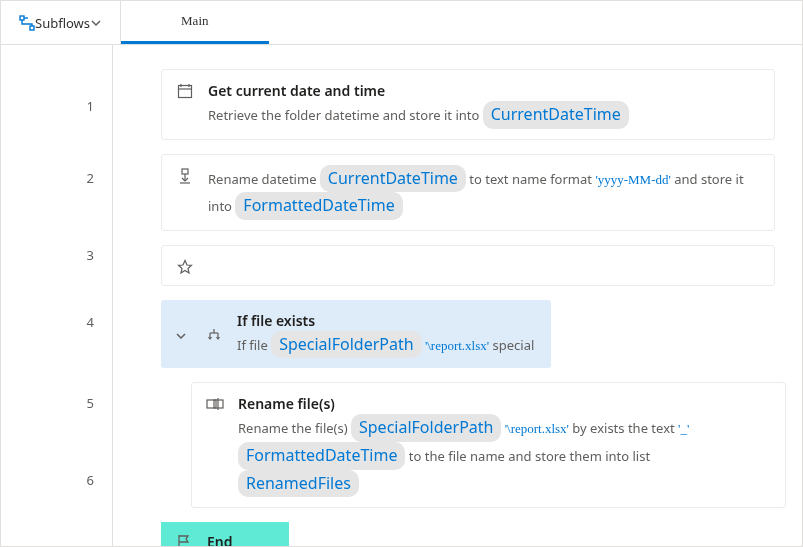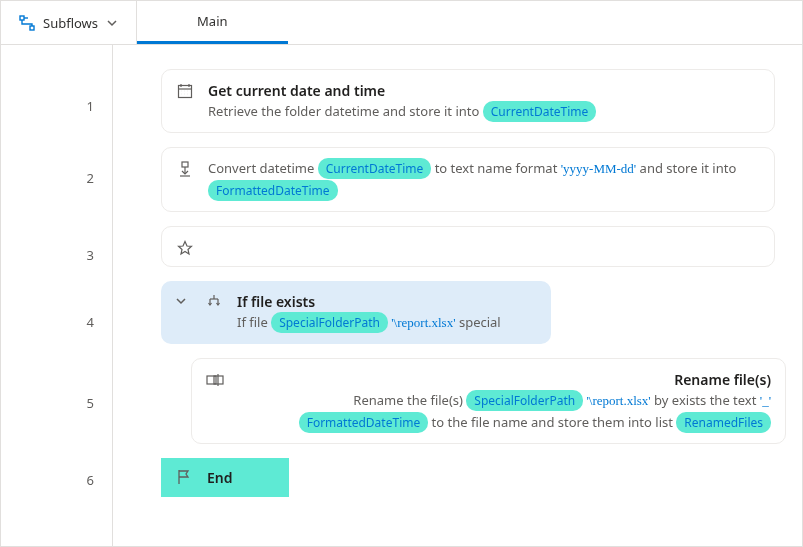--- a/index.html
+++ b/index.html
@@ -15,35 +15,35 @@
   }
   .topbar {
     display: flex;
     align-items: stretch;
     border-bottom: 1px solid #e1dfdd;
     height: 44px;
   }
   .subflows-btn {
     display: flex;
     align-items: center;
-    gap: 8px;
     padding: 0 18px;
     cursor: pointer;
     border-right: 1px solid #e1dfdd;
     color: #323130;
   }
   .subflows-btn .flow-icon { color: #0078d4; }
   .subflows-btn .chev { color: #605e5c; }
   .tab {
     display: flex;
     align-items: center;
     justify-content: center;
     padding: 18px 60px;
     cursor: pointer;
     position: relative;
+    font-family: Liberation Serif, serif;
   }
   .tab.active {
     border-bottom: 3px solid #0078d4;
     font-weight: 400;
   }
   .main {
     display: flex;
     height: calc(100% - 44px);
   }
   .line-gutter {
@@ -65,34 +65,35 @@
   .ln-4 { height: 62px; }
   .ln-5 { height: 100px; }
   .ln-6 { height: 54px; }
   .content {
     flex: 1;
     padding: 24px 16px 0 48px;
   }
   .action-card {
     background: #fff;
     border: 1px solid #edebe9;
-    border-radius: 10px;
+    border-radius: 3px;
     padding: 10px 14px;
     margin-bottom: 14px;
     display: flex;
     gap: 14px;
     align-items: flex-start;
     max-width: 614px;
   }
   .action-card.selected {
     background: #deecf9;
     border: none;
     max-width: 390px;
-  }
-  .action-card.wide { max-width: 614px; text-align: right; }
+    align-items: center;
+  }
+  .action-card.wide { max-width: 614px; }
   .nested-block { margin-left: 30px; }
   .end-row {
     background: #5eead4;
     padding: 10px 14px;
     display: flex;
     gap: 14px;
     align-items: center;
     max-width: 128px;
   }
   .ac-icon {
@@ -109,26 +110,26 @@
     font-size: 14px;
     color: #201f1e;
     margin-bottom: 0;
   }
   .ac-desc {
     color: #605e5c;
     font-size: 13px;
     line-height: 1.6;
   }
   .var-pill {
-    background: #5eead4;
+    background: #e5e5e5;
     color: #0078d4;
     padding: 1px 8px;
     border-radius: 10px;
     display: inline-block;
-    font-size: 12px;
+    font-size: 16px;
   }
   .txt-link { color: #0078d4; }
   .lit { color: #0078d4; font-family: Liberation Serif, serif; }
   .chevron-collapse {
     flex: 0 0 16px;
     display: flex;
     align-items: center;
     padding-top: 4px;
     color: #605e5c;
     cursor: pointer;
@@ -193,21 +194,21 @@
       <div class="ac-icon">
         <svg width="16" height="16" viewBox="0 0 16 16" fill="none" stroke="currentColor" stroke-width="1.2">
           <rect x="5" y="1" width="6" height="5"></rect>
             <path d="M8 6 V12"></path>
             <path d="M5 10 L8 13 L11 10"></path>
             <path d="M3 15 H13"></path>
         </svg>
       </div>
       <div class="ac-body">
         <div class="ac-desc">
-          <span>Convert datetime </span><span class="var-pill">CurrentDateTime</span><span> to text name format </span><span class="lit">'yyyy-MM-dd'</span><span> and store it into </span><span class="var-pill">FormattedDateTime</span>
+          <span>Rename datetime </span><span class="var-pill">CurrentDateTime</span><span> to text name format </span><span class="lit">'yyyy-MM-dd'</span><span> and store it into </span><span class="var-pill">FormattedDateTime</span>
         </div>
       </div>
     </div>
 
     <div class="action-card">
       <div class="ac-icon">
         <svg width="16" height="16" viewBox="0 0 16 16" fill="none" stroke="currentColor" stroke-width="1.2">
           <path d="M8 1.5 L10 6 L14.5 6.3 L11 9.5 L12 14 L8 11.5 L4 14 L5 9.5 L1.5 6.3 L6 6 Z"></path>
         </svg>
       </div>

